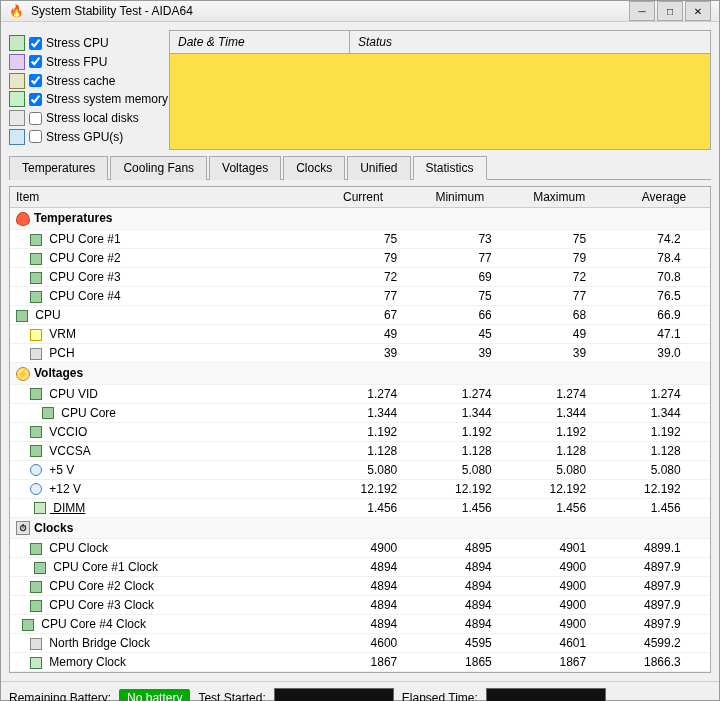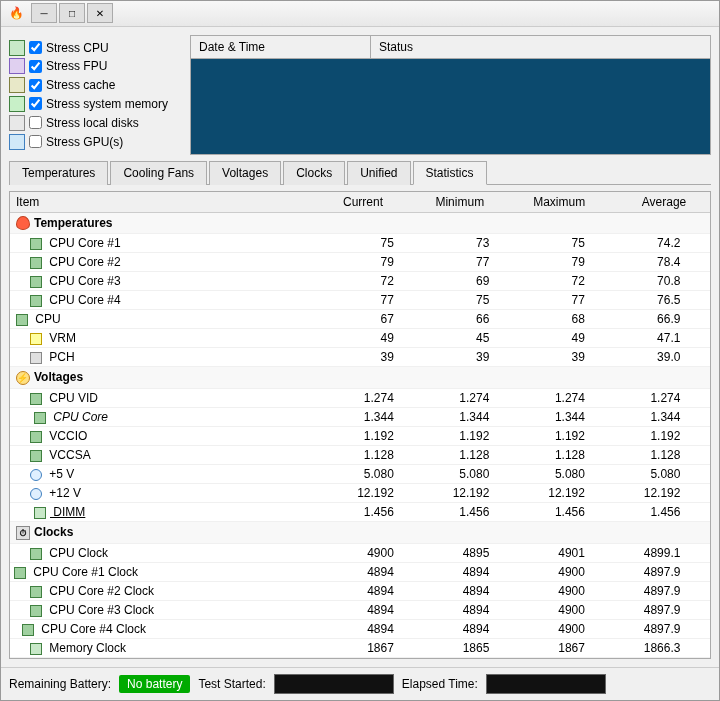--- a/index.html
+++ b/index.html
@@ -63,21 +63,21 @@
     .content-area {
       flex: 1;
       padding: 8px;
       display: flex;
       flex-direction: column;
       gap: 6px;
     }
 
     .top-section {
       display: flex;
-      gap: 21px;
+      gap: 0;
       height: 120px;
     }
 
     .stress-options {
       display: flex;
       flex-direction: column;
       justify-content: space-between;
       padding: 4px 0;
       min-width: 160px;
     }
@@ -89,23 +89,24 @@
     }
     .stress-item input[type="checkbox"] {
       width: 13px;
       height: 13px;
     }
     .stress-label { font-size: 12px; }
 
     .status-panel {
       flex: 1;
       border: 1px solid #aaa;
-      background: #0c4a6e;
+      background: #fde047;
       display: flex;
       flex-direction: column;
+      font-style: italic;
     }
     .status-header {
       display: flex;
       border-bottom: 1px solid #aaa;
       background: #f0f0f0;
     }
     .status-col {
       padding: 4px 8px;
       font-size: 12px;
       font-weight: normal;
@@ -207,20 +208,21 @@
   </style>
 </head>
 <body>
 
 <div class="window">
 
   <div class="title-bar">
     <div class="title-bar-icon">
       🔥
     </div>
+    <span class="title-bar-text">System Stability Test - AIDA64</span>
     <div class="title-bar-buttons">
       <button class="title-btn">─</button>
       <button class="title-btn">□</button>
       <button class="title-btn close">✕</button>
     </div>
   </div>
 
   <div class="content-area">
 
     <div class="top-section">
@@ -380,21 +382,21 @@
         <span style="display:inline-block;width:12px;height:12px;background:#a0d0a0;border:1px solid #408040;margin-right:4px;vertical-align:middle;"></span>
         CPU VID
       </td>
       <td class="num">1.274</td>
       <td class="num">1.274</td>
       <td class="num">1.274</td>
       <td class="num">1.274</td>
       <td></td>
     </tr>
               <tr>
-      <td style="padding-left:24px;font-style:italic;">
+      <td style="padding-left:32px;">
         <span style="display:inline-block;width:12px;height:12px;background:#a0d0a0;border:1px solid #408040;margin-right:4px;vertical-align:middle;"></span>
         CPU Core
       </td>
       <td class="num">1.344</td>
       <td class="num">1.344</td>
       <td class="num">1.344</td>
       <td class="num">1.344</td>
       <td></td>
     </tr>
               <tr>
@@ -460,21 +462,21 @@
         <span style="display:inline-block;width:12px;height:12px;background:#a0d0a0;border:1px solid #408040;margin-right:4px;vertical-align:middle;"></span>
         CPU Clock
       </td>
       <td class="num">4900</td>
       <td class="num">4895</td>
       <td class="num">4901</td>
       <td class="num">4899.1</td>
       <td></td>
     </tr>
               <tr>
-      <td style="padding-left:4px;">
+      <td style="padding-left:24px;">
         <span style="display:inline-block;width:12px;height:12px;background:#a0d0a0;border:1px solid #408040;margin-right:4px;vertical-align:middle;"></span>
         CPU Core #1 Clock
       </td>
       <td class="num">4894</td>
       <td class="num">4894</td>
       <td class="num">4900</td>
       <td class="num">4897.9</td>
       <td></td>
     </tr>
               <tr>
@@ -501,20 +503,31 @@
     </tr>
               <tr>
       <td style="padding-left:12px;">
         <span style="display:inline-block;width:12px;height:12px;background:#a0d0a0;border:1px solid #408040;margin-right:4px;vertical-align:middle;"></span>
         CPU Core #4 Clock
       </td>
       <td class="num">4894</td>
       <td class="num">4894</td>
       <td class="num">4900</td>
       <td class="num">4897.9</td>
+      <td></td>
+    </tr>
+              <tr>
+      <td style="padding-left:20px;">
+        <span style="display:inline-block;width:12px;height:12px;background:#e0e0e0;border:1px solid #888;margin-right:4px;vertical-align:middle;"></span>
+        North Bridge Clock
+      </td>
+      <td class="num">4600</td>
+      <td class="num">4595</td>
+      <td class="num">4601</td>
+      <td class="num">4599.2</td>
       <td></td>
     </tr>
               <tr>
       <td style="padding-left:20px;">
         <span style="display:inline-block;width:12px;height:12px;background:#c8e8c8;border:1px solid #408040;margin-right:4px;vertical-align:middle;"></span>
         Memory Clock
       </td>
       <td class="num">1867</td>
       <td class="num">1865</td>
       <td class="num">1867</td>

